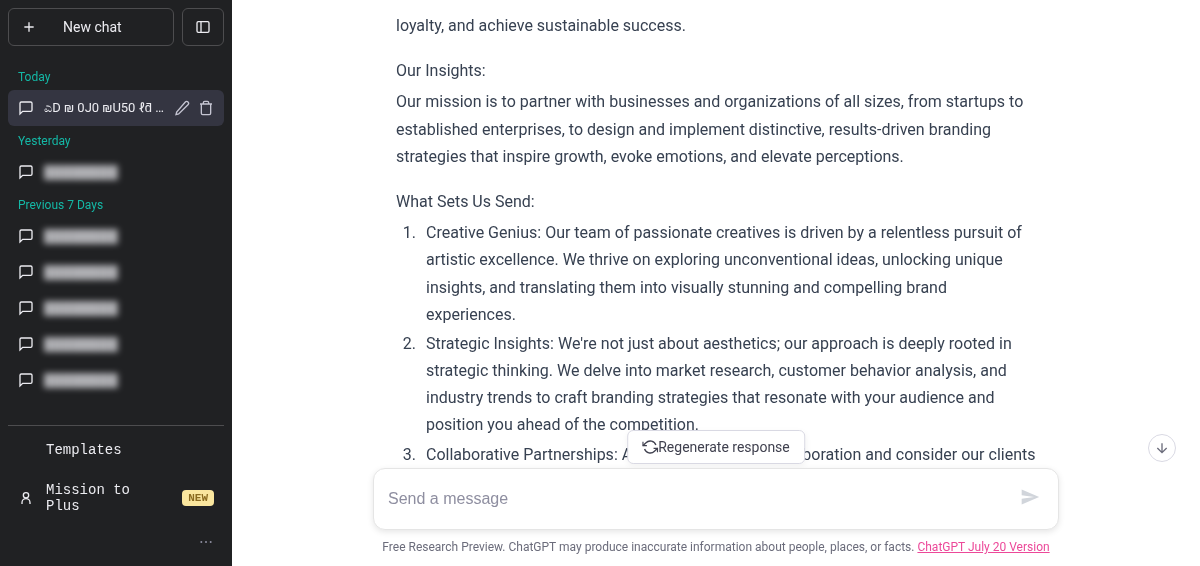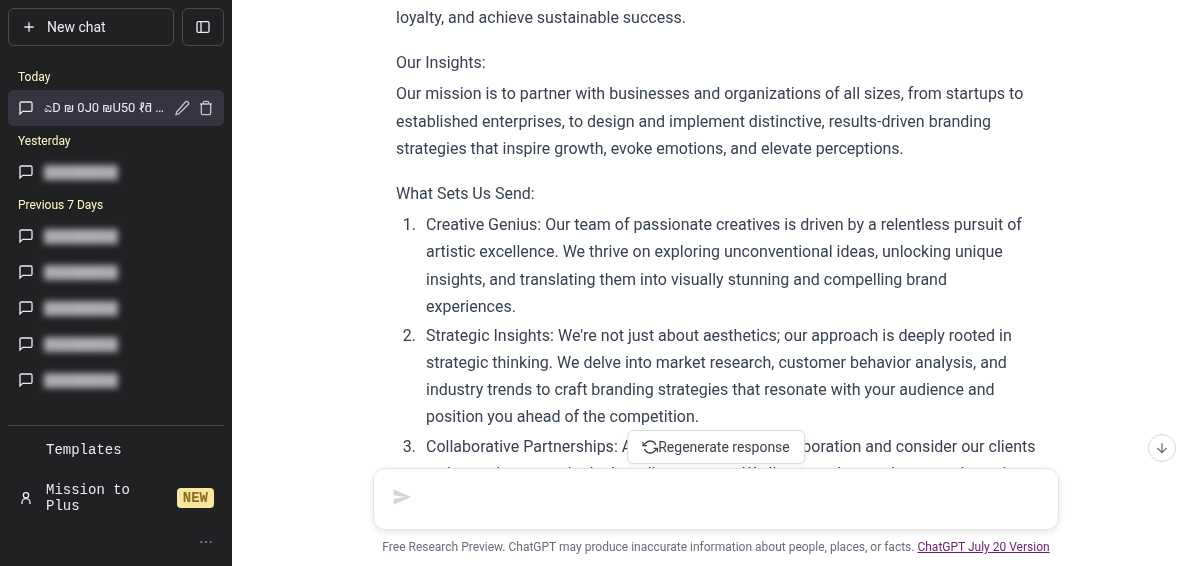--- a/index.html
+++ b/index.html
@@ -21,36 +21,36 @@
       font-size: 14px;
     }
     .sidebar-top { display: flex; gap: 8px; margin-bottom: 16px; }
     .new-chat-btn {
       flex: 1;
       border: 1px solid #4d4d4f;
       border-radius: 6px;
       padding: 10px 12px;
       display: flex;
       align-items: center;
-      gap: 10px;
+      gap: 26px;
       cursor: pointer;
       color: #ececf1;
     }
     .collapse-btn {
       border: 1px solid #4d4d4f;
       border-radius: 6px;
       width: 42px;
       display: flex;
       align-items: center;
       justify-content: center;
       cursor: pointer;
       color: #ececf1;
     }
     .section-label {
-      color: #fef9c3;
+      color: #14b8a6;
       font-size: 12px;
       padding: 8px 10px 6px;
     }
     .chat-item {
       display: flex;
       align-items: center;
       gap: 10px;
       padding: 10px;
       border-radius: 6px;
       cursor: pointer;
@@ -80,39 +80,39 @@
       align-items: center;
       gap: 12px;
       padding: 12px 10px;
       cursor: pointer;
       border-radius: 6px;
       font-family: Liberation Mono, monospace;
     }
     .badge {
       background: #fae69e;
       color: #8b6b1f;
-      font-size: 14px;
+      font-size: 11px;
       font-weight: 600;
       padding: 2px 6px;
       border-radius: 4px;
       margin-left: auto;
     }
     .more-row { justify-content: flex-end; padding: 8px 10px; color: #8e8ea0; }
     
     .main {
       flex: 1;
       display: flex;
       flex-direction: column;
       position: relative;
       background: #ffffff;
     }
     .content {
       flex: 1;
       overflow-y: auto;
-      padding: 4px 60px 100px;
+      padding: 12px 60px 100px;
     }
     .message {
       max-width: 720px;
       margin: 0 auto;
       padding: 0 40px;
       color: #374151;
       font-size: 16px;
       line-height: 1.7;
     }
     .para { margin-bottom: 18px; }
@@ -175,21 +175,21 @@
     .input-area input::placeholder { color: #8e8ea0; }
     .send-btn { color: #d1d5db; cursor: pointer; padding: 4px; }
     .footer-text {
       position: absolute;
       bottom: 12px;
       left: 0; right: 0;
       text-align: center;
       font-size: 12px;
       color: #6b6c7b;
     }
-    .footer-text a { color: #701a75; text-decoration: underline; cursor: pointer; }
+    .footer-text a { color: #ec4899; text-decoration: underline; cursor: pointer; }
   </style>
 </head>
 <body>
 
 <div class="sidebar">
   <div class="sidebar-top">
     <div class="new-chat-btn">
       <span class="icon">
         <svg viewBox="0 0 24 24" fill="none" stroke="currentColor" stroke-width="2">
             <path d="M12 5v14M5 12h14"></path>
@@ -335,20 +335,21 @@
 
   <div class="scroll-down">
     <span class="icon">
       <svg viewBox="0 0 24 24" fill="none" stroke="currentColor" stroke-width="2">
           <path d="M12 5v14M5 12l7 7 7-7"></path>
         </svg>
     </span>
   </div>
 
   <div class="input-area">
+    <input type="text" placeholder="Send a message" style="">
     <span class="send-btn">
       <span class="icon" style="width:20px;height:20px">
         <svg viewBox="0 0 24 24" fill="currentColor">
             <path d="M2 21l21-9L2 3v7l15 2-15 2z"></path>
           </svg>
       </span>
     </span>
   </div>
 
   <div class="footer-text">

